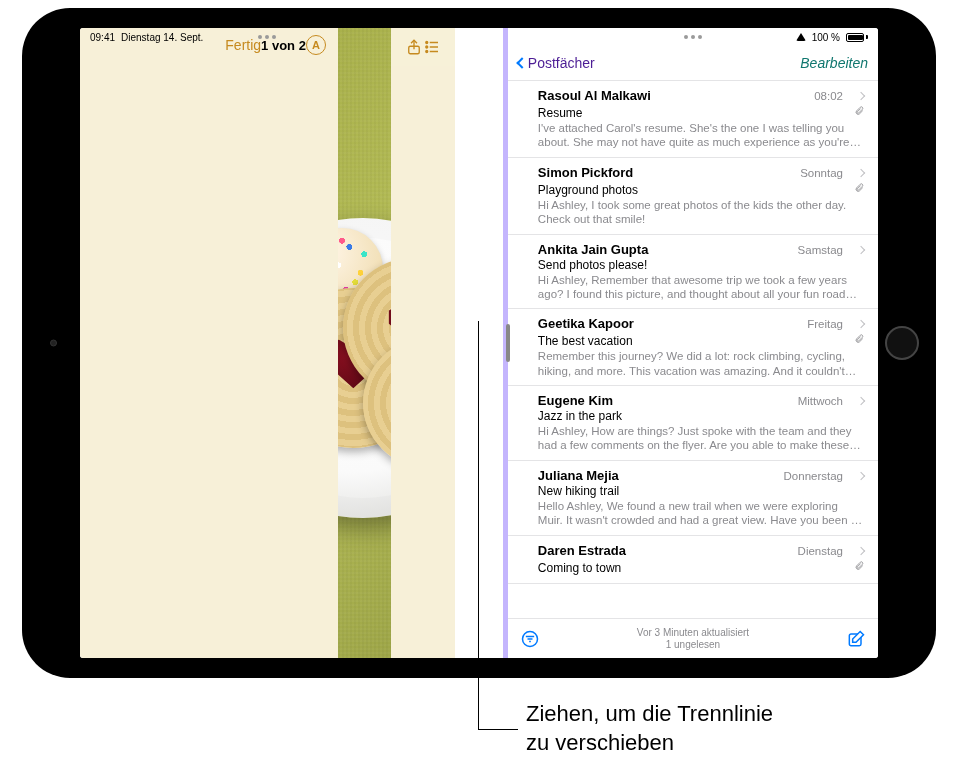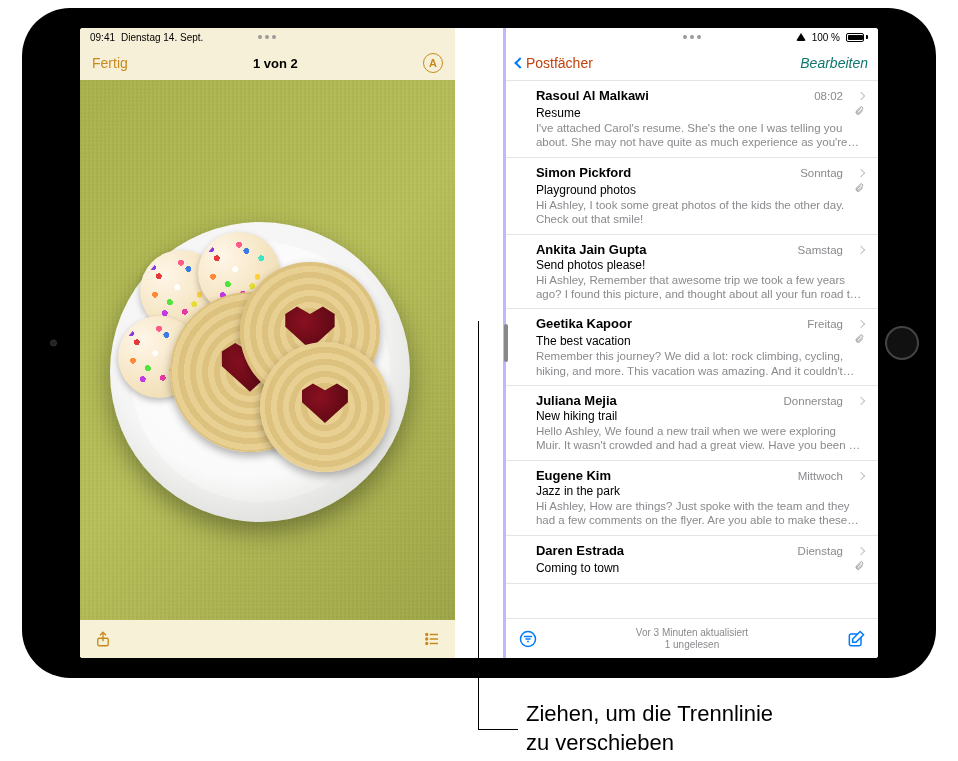--- a/index.html
+++ b/index.html
@@ -42,30 +42,30 @@
     border-radius: 3px;
     display: flex;
     overflow: hidden;
     position: relative;
   }
   .pane-left {
     width: 50%;
     height: 100%;
     background: #f7f0d8;
     display: flex;
-    flex-direction: column;
+    flex-direction: row;
     position: relative;
   }
   .pane-right {
     width: 50%;
     height: 100%;
     background: #fff;
     display: flex;
     flex-direction: column;
-    border-left: 3px solid #c4b5fd;
+    border-left: 5px solid #c4b5fd;
     position: relative;
     margin-left: 48px;
   }
   .divider-handle {
     position: absolute;
     left: -2px;
     top: 50%;
     transform: translateY(-50%);
     width: 4px; height: 38px;
     background: #888;
@@ -210,21 +210,21 @@
   .share-icon svg, .list-icon svg { width: 100%; height: 100%; }
 
   
   .mail-nav {
     height: 34px;
     display: flex; align-items: center; justify-content: space-between;
     padding: 0 10px;
     font-size: 14px;
     position: relative;
   }
-  .mail-nav .back { color: #c2410c; display: flex; align-items: center; gap: 2px; }
+  .mail-nav .back { color: #4c1d95; display: flex; align-items: center; gap: 2px; }
   .mail-nav .edit { color: #0f766e; font-style: italic; }
   .chev-left {
     display:inline-block; width:8px; height:8px;
     border-left: 2px solid #007aff; border-bottom: 2px solid #007aff;
     transform: rotate(45deg);
   }
   .mail-title {
     font-size: 26px; font-weight: 700;
     padding: 2px 14px 6px;
   }
@@ -417,43 +417,43 @@
             <div class="line1">
               <span class="subject">The best vacation</span>
               <span class="attach-icon"><svg viewBox="0 0 24 24" fill="none" stroke="#8a8a8e" stroke-width="2">
                   <path d="M21 11l-8 8a5 5 0 01-7-7l9-9a3.5 3.5 0 015 5l-9 9a2 2 0 01-3-3l8-8"></path>
                 </svg></span>
             </div>
             <div class="preview">Remember this journey? We did a lot: rock climbing, cycling, hiking, and more. This vacation was amazing. And it couldn't have come at a…</div>
           </div>
           <div class="mail-row">
             <div class="line1">
+              <span class="sender">Eugene Kim</span>
+              <span class="timecol">
+                <span>Mittwoch</span>
+                <span class="chev-right"></span>
+              </span>
+            </div>
+            <div class="line1">
+              <span class="subject">Jazz in the park</span>
+            </div>
+            <div class="preview">Hi Ashley, How are things? Just spoke with the team and they had a few comments on the flyer. Are you able to make these changes by F…</div>
+          </div>
+          <div class="mail-row">
+            <div class="line1">
               <span class="sender">Juliana Mejia</span>
               <span class="timecol">
                 <span>Donnerstag</span>
                 <span class="chev-right"></span>
               </span>
             </div>
             <div class="line1">
               <span class="subject">New hiking trail</span>
             </div>
             <div class="preview">Hello Ashley, We found a new trail when we were exploring Muir. It wasn't crowded and had a great view. Have you been on any good hi…</div>
-          </div>
-          <div class="mail-row">
-            <div class="line1">
-              <span class="sender">Eugene Kim</span>
-              <span class="timecol">
-                <span>Mittwoch</span>
-                <span class="chev-right"></span>
-              </span>
-            </div>
-            <div class="line1">
-              <span class="subject">Jazz in the park</span>
-            </div>
-            <div class="preview">Hi Ashley, How are things? Just spoke with the team and they had a few comments on the flyer. Are you able to make these changes by F…</div>
           </div>
           <div class="mail-row">
             <div class="line1">
               <span class="sender">Daren Estrada</span>
               <span class="timecol">
                 <span>Dienstag</span>
                 <span class="chev-right"></span>
               </span>
             </div>
             <div class="line1">

